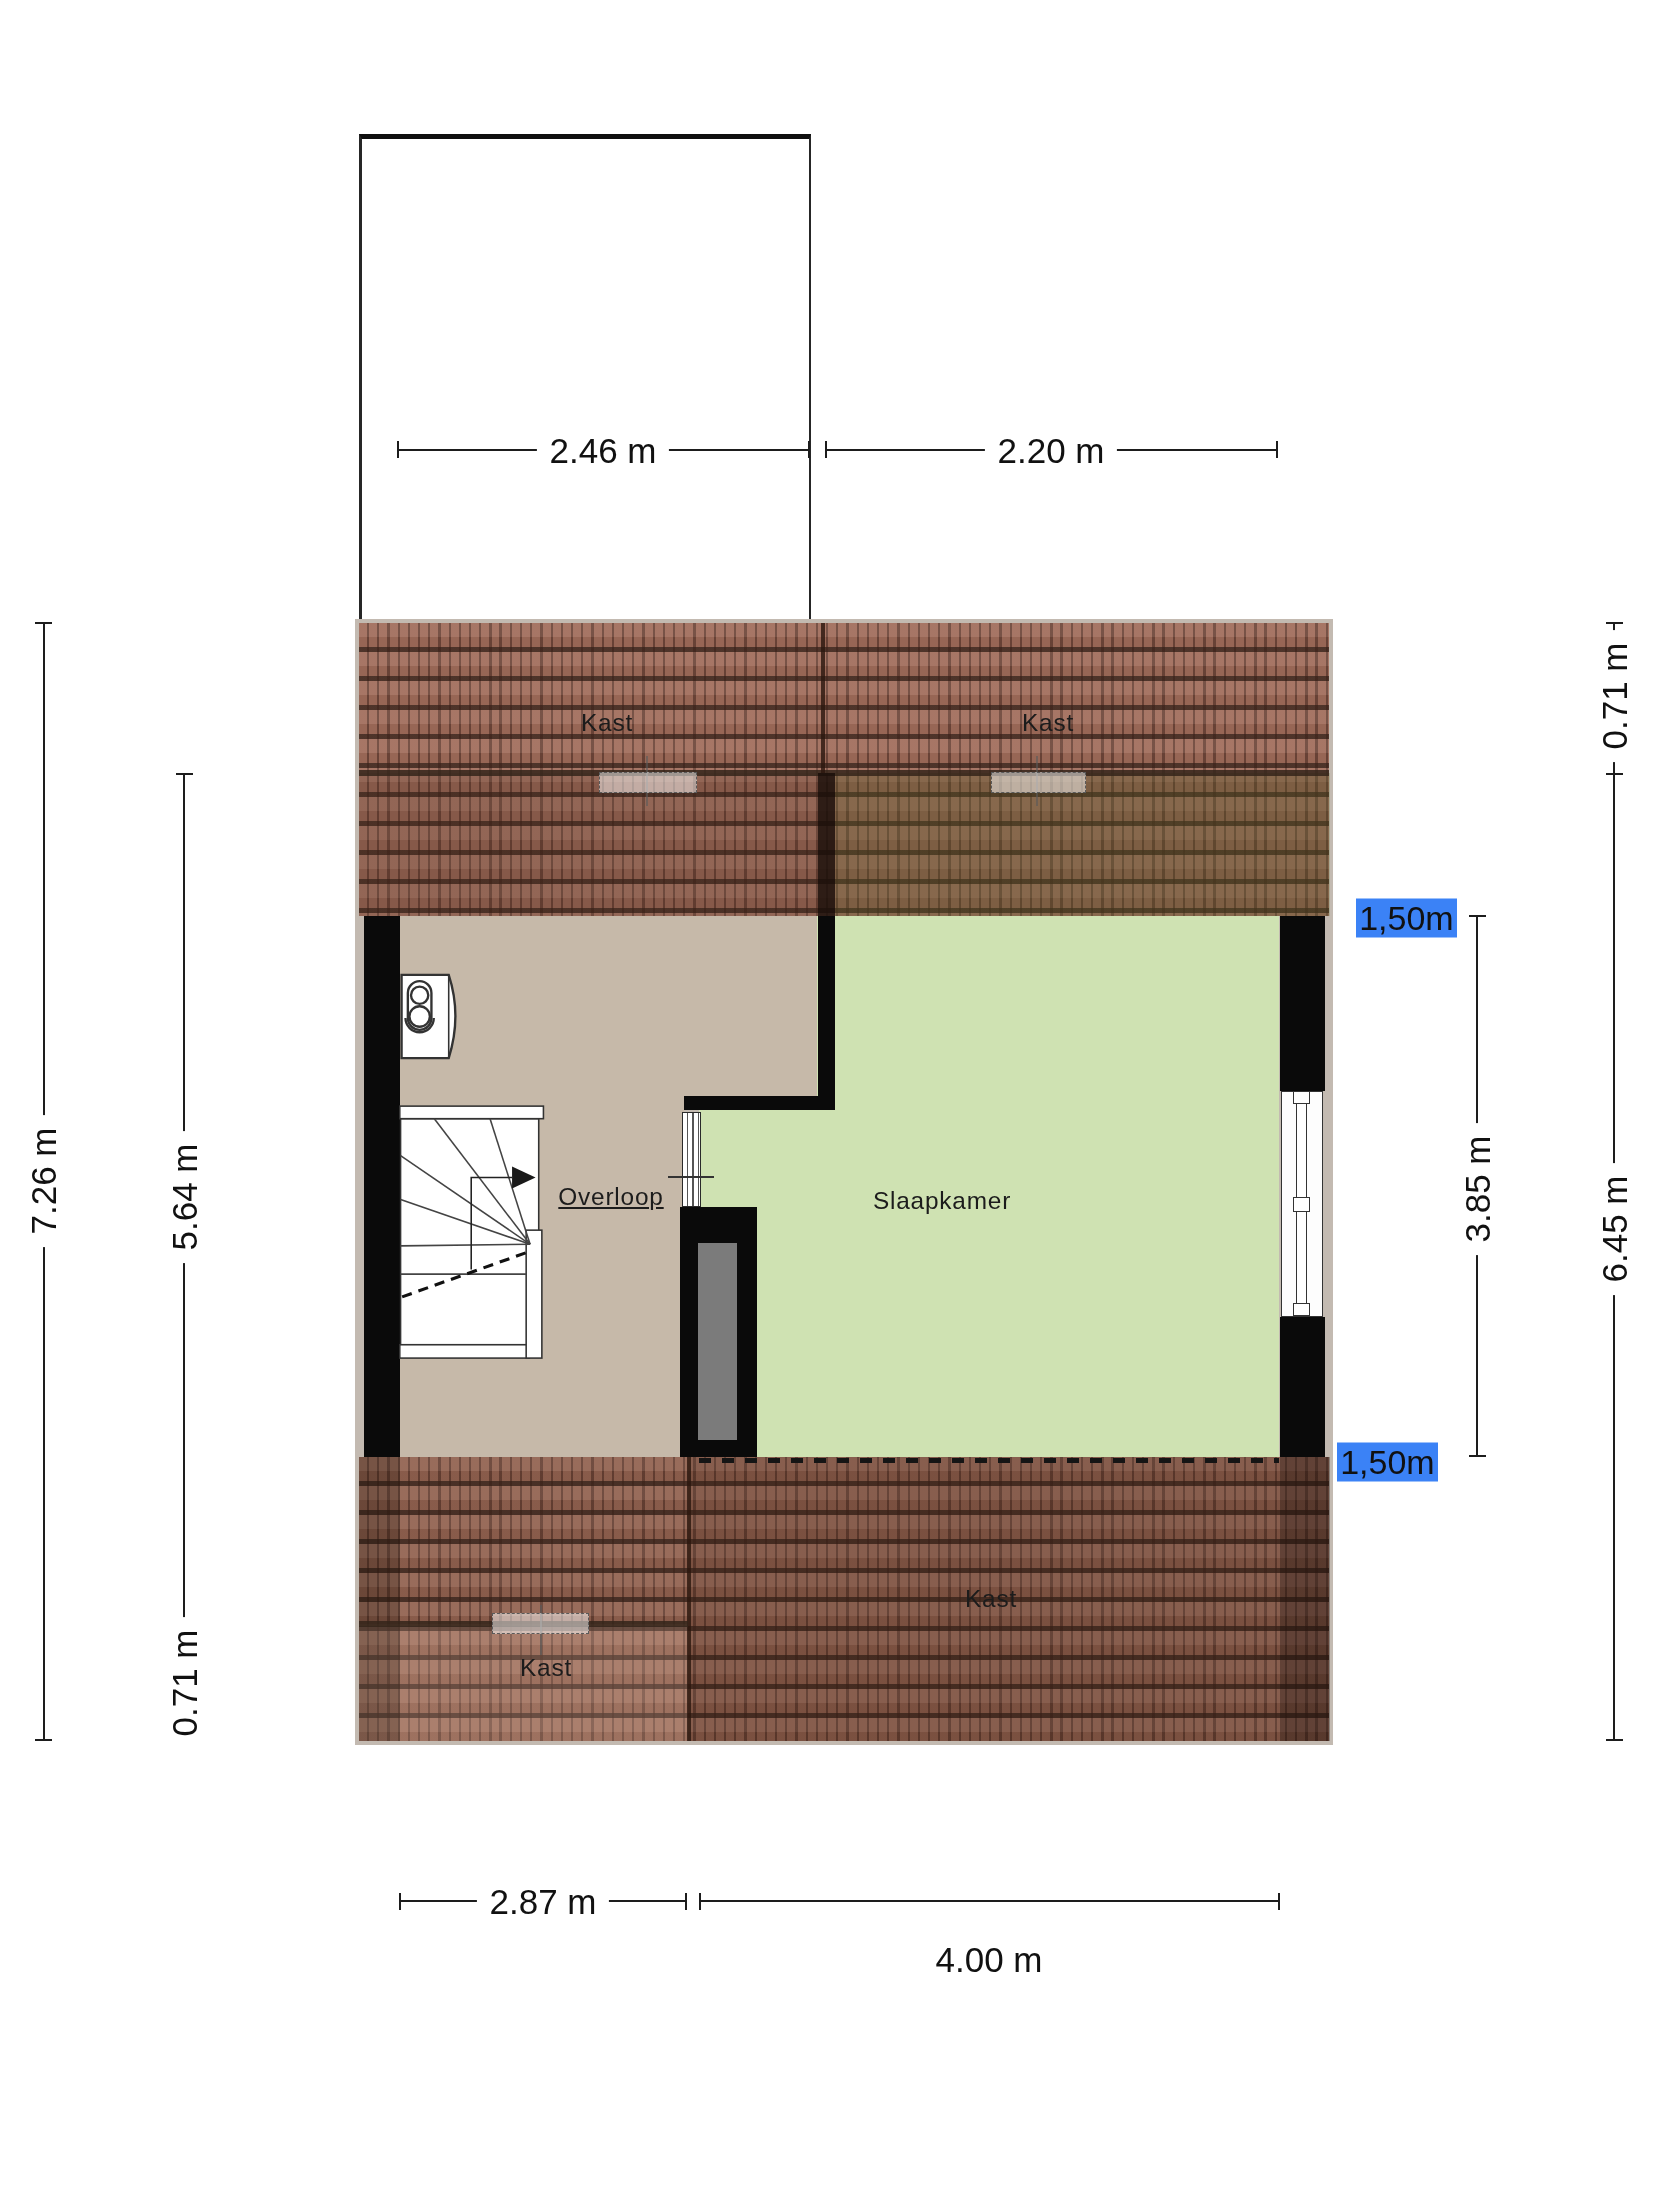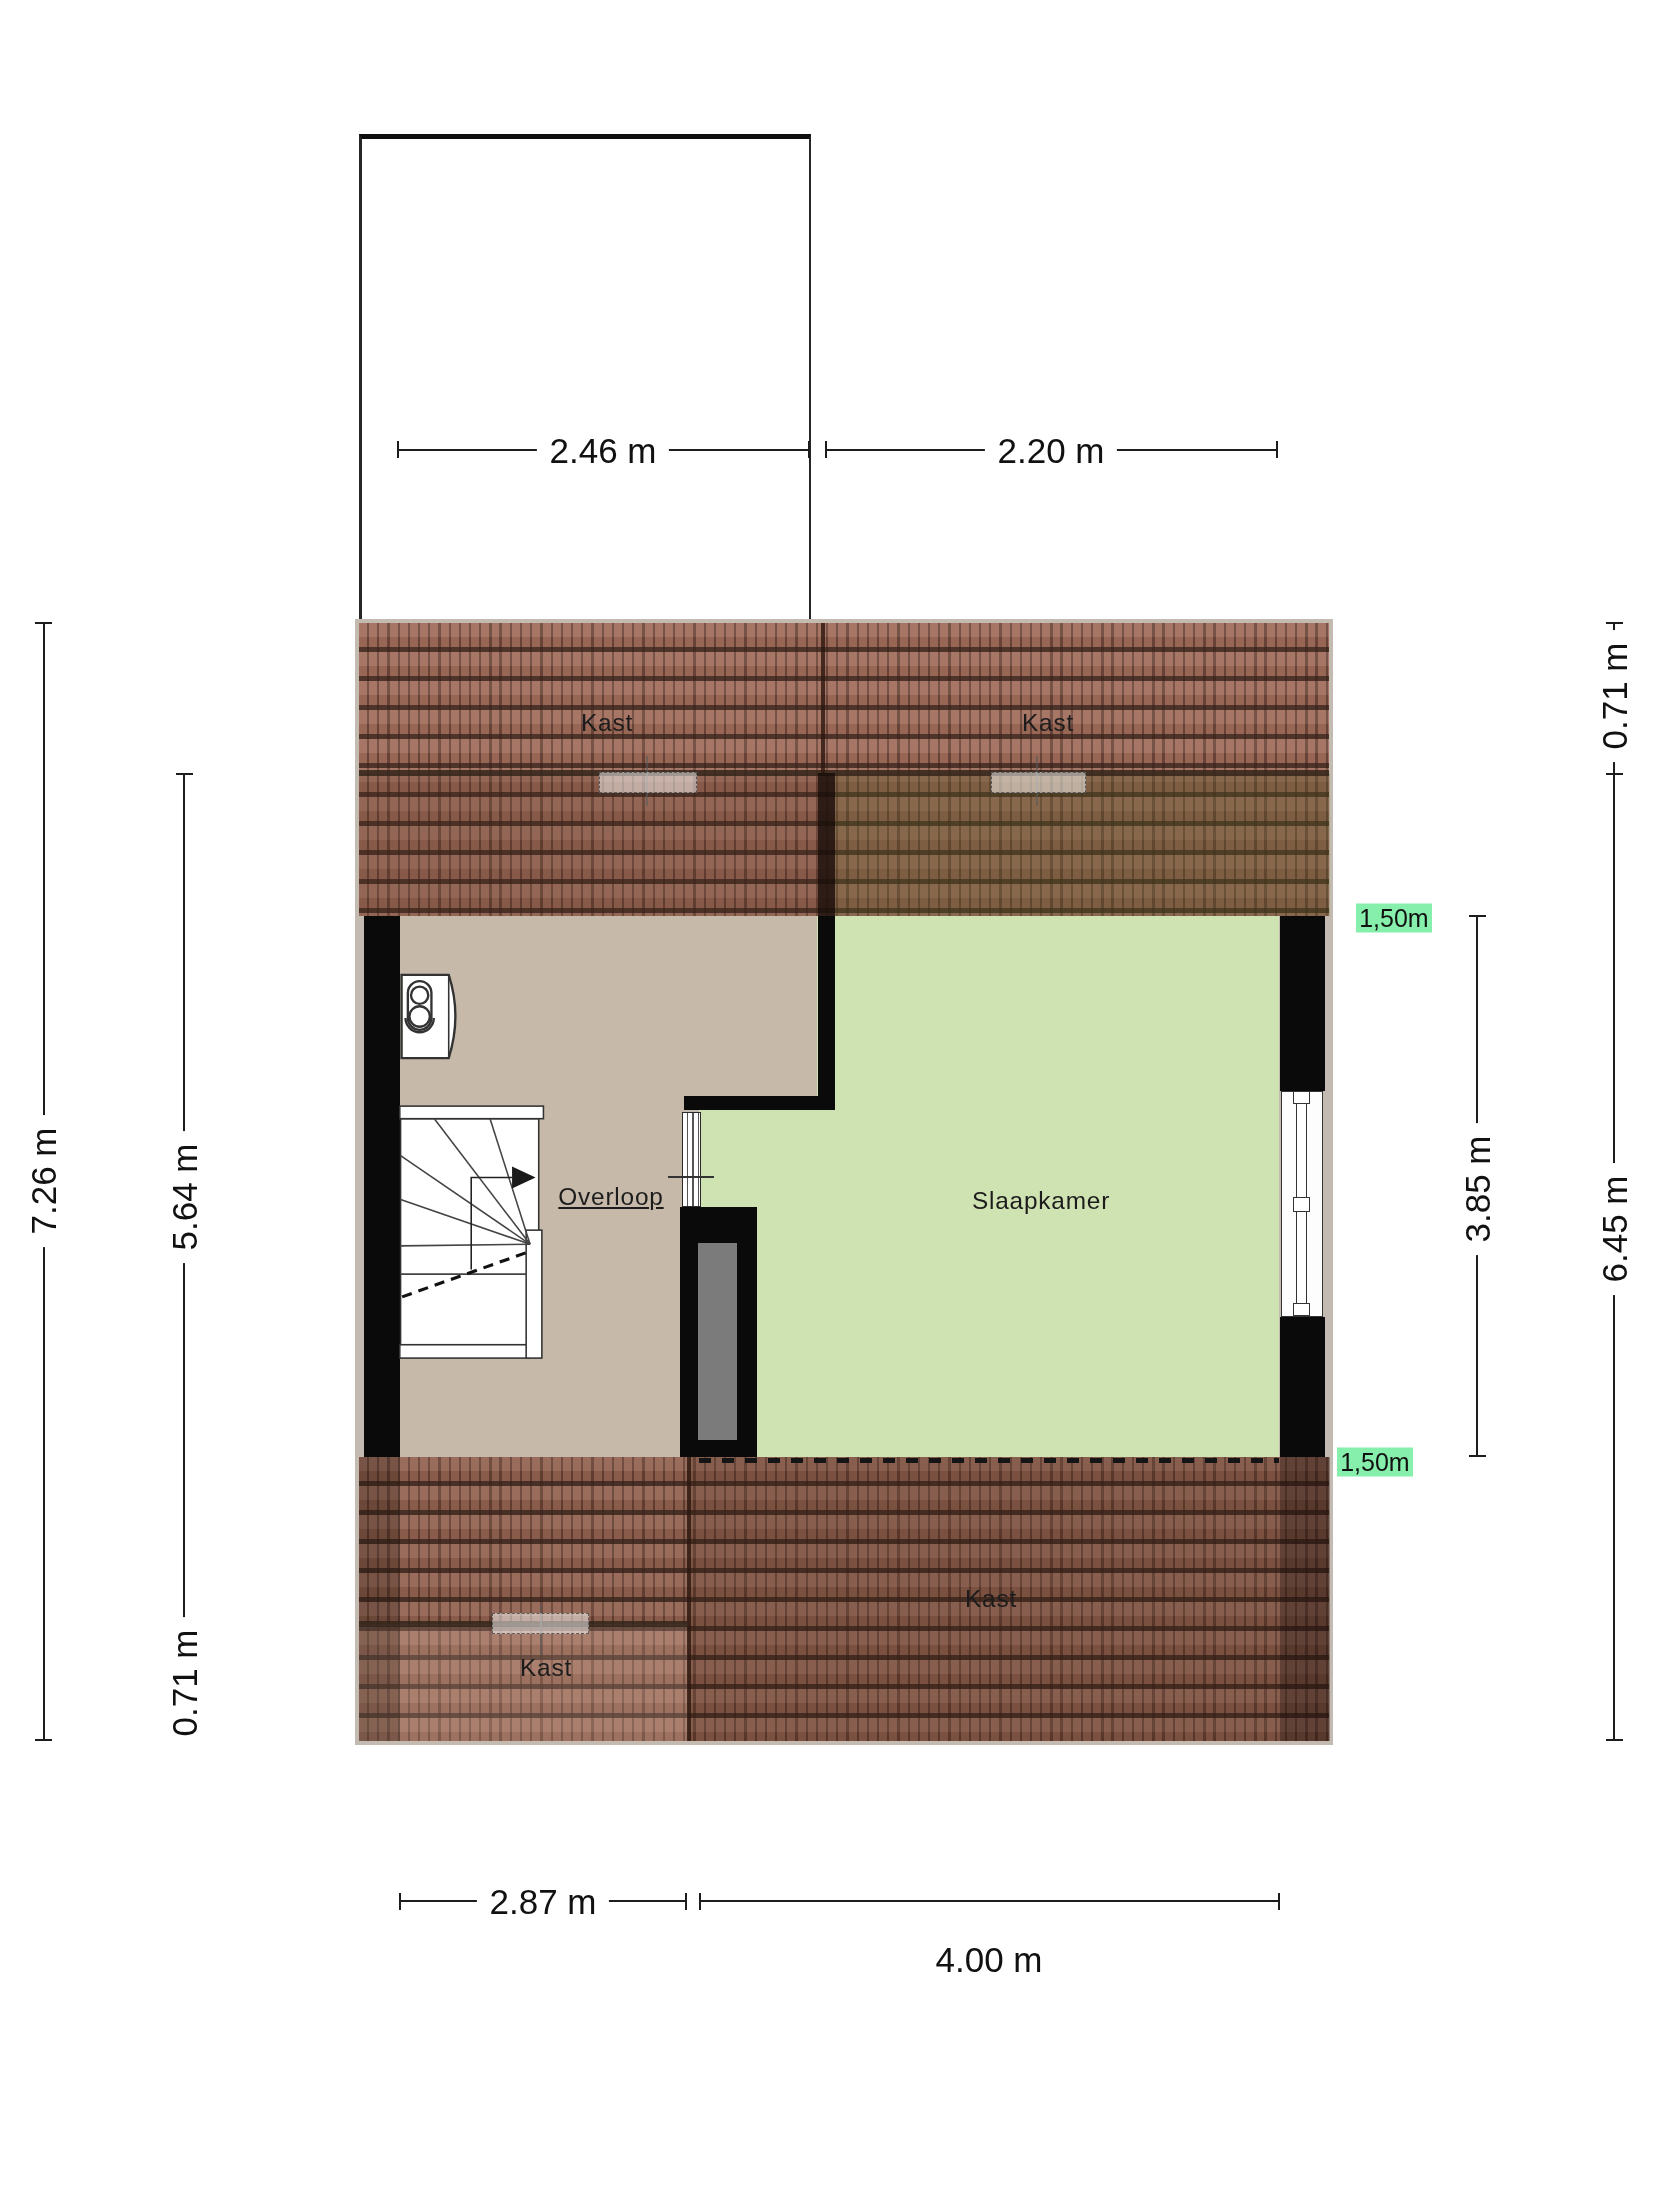--- a/index.html
+++ b/index.html
@@ -46,21 +46,21 @@
   .tick-v{position:absolute;width:2.4px;height:17.3px;background:#1d1d1d;}
   .tick-h{position:absolute;width:17.3px;height:2.4px;background:#1d1d1d;}
   .dim-label{
     position:absolute;transform:translate(-50%,-50%);
     background:#fff;padding:0 12.6px;font-size:35px;line-height:41px;
     color:#111;white-space:nowrap;
   }
   .dim-label.rot{transform:translate(-50%,-50%) rotate(-90deg);}
   .marker-label{
     position:absolute;transform:translate(0,-50%);
-    font-size:25px;color:#111;white-space:nowrap;background:#86efac;padding:0 3.2px;
+    font-size:34px;color:#111;white-space:nowrap;background:#3b82f6;padding:0 3.2px;
   }
 
   
   .room-label{
     position:absolute;transform:translate(-50%,-50%);
     font-size:24.4px;color:#1c1c1c;white-space:nowrap;letter-spacing:0.8px;
   }
 
   
   .dormer{
@@ -166,21 +166,21 @@
   <div class="overlay" style="left:1280px;top:1457px;width:50px;height:284px;background:rgba(20,10,5,0.32);"></div>
   <div class="seam-v" style="left:687px;top:1457px;width:3.9px;height:284px;"></div>
   <div class="knee-line" style="left:359px;top:1621px;width:329px;height:5.5px;"></div>
   <div class="hatch-tick" style="left:540px;top:1605px;width:1.6px;height:50px;"></div>
   <div class="hatch" style="left:492px;top:1613px;width:97px;height:20.5px;"></div>
   <div class="dash-line" style="left:699px;top:1458px;width:580px;"></div>
 
   <div class="room-label" style="left:607px;top:723px;">Kast</div>
   <div class="room-label" style="left:1048px;top:723px;">Kast</div>
   <div class="room-label" style="left:611px;top:1197px;text-decoration:underline;">Overloop</div>
-  <div class="room-label" style="left:1041px;top:1201px;">Slaapkamer</div>
+  <div class="room-label" style="left:942px;top:1201px;">Slaapkamer</div>
   <div class="room-label" style="left:991px;top:1599px;">Kast</div>
   <div class="room-label" style="left:546px;top:1668px;">Kast</div>
 
   <div class="dim-h" style="left:398px;top:449px;width:412px;"></div>
   <div class="tick-v" style="left:397px;top:441px;"></div>
   <div class="tick-v" style="left:808px;top:441px;"></div>
   <div class="dim-label" style="left:603px;top:450px;">2.46 m</div>
 
   <div class="dim-h" style="left:825px;top:449px;width:452px;"></div>
   <div class="tick-v" style="left:825px;top:441px;"></div>

